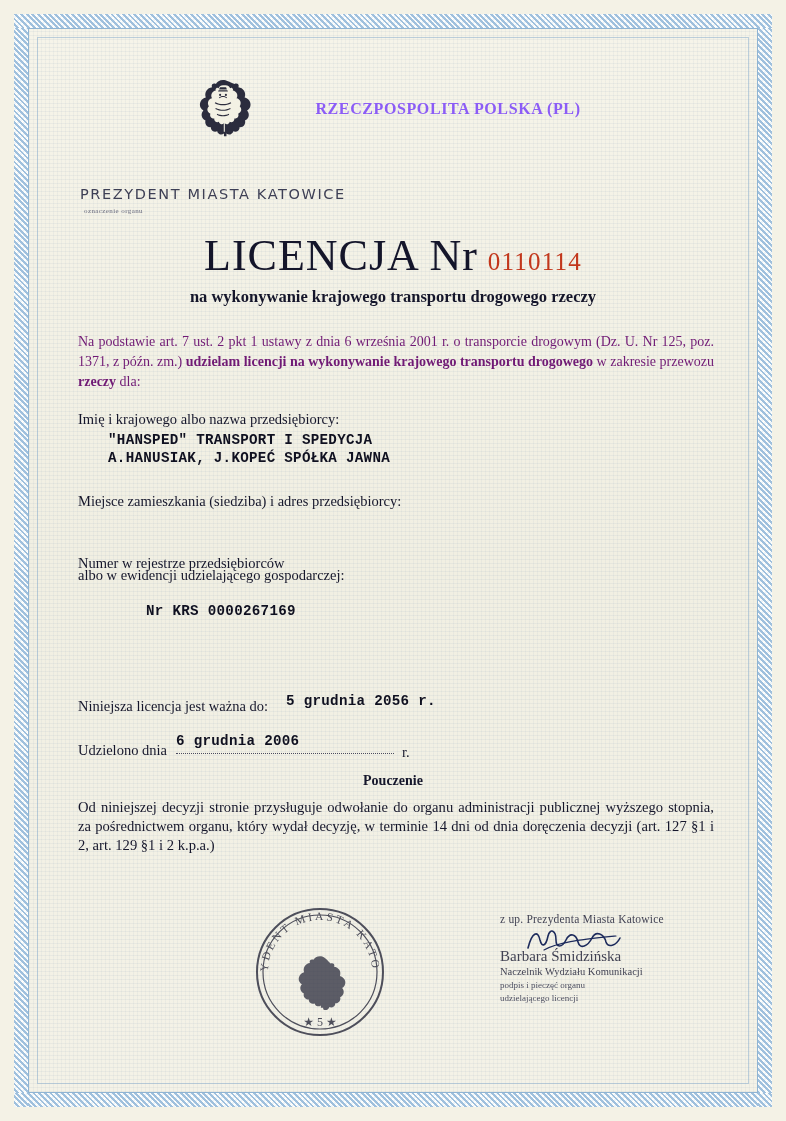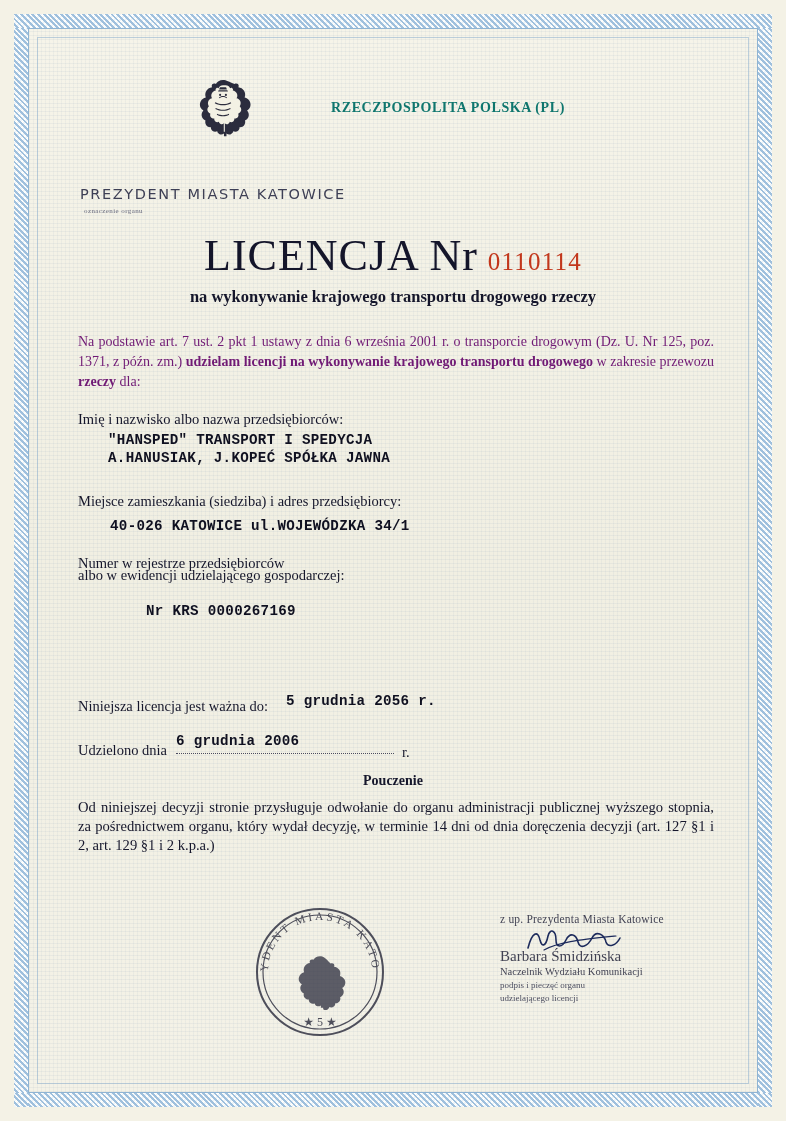--- a/index.html
+++ b/index.html
@@ -87,24 +87,24 @@
     width: 58px;
     height: 62px;
   }
 
   .country-title {
     position: absolute;
     left: 180px;
     top: 50px;
     width: 420px;
     text-align: center;
-    font-size: 14px;
+    font-size: 16px;
     font-weight: bold;
     letter-spacing: 0.6px;
-    color: #0f766e;
+    color: #8b5cf6;
   }
 
   .issuer {
     position: absolute;
     left: 22px;
     top: 136px;
     font-family: "DejaVu Sans", sans-serif;
     font-size: 14.5px;
     letter-spacing: 1.6px;
     color: #3d3f55;
@@ -301,26 +301,25 @@
     <div class="issuer-caption">oznaczenie organu</div>
 
     <div class="title-row">
       <span class="title-main">LICENCJA Nr</span><span class="title-number">0110114</span>
     </div>
 
     <div class="subtitle">na wykonywanie krajowego transportu drogowego rzeczy</div>
 
     <div class="legal"><span>Na podstawie art. 7 ust. 2 pkt 1 ustawy z dnia 6 września 2001 r. o transporcie drogowym (Dz. U. Nr 125, poz. 1371, z późn. zm.) </span><b>udzielam licencji na wykonywanie krajowego transportu drogowego</b><span> w zakresie przewozu </span><b>rzeczy</b><span> dla:</span></div>
 
-    <div class="lbl lbl-name">Imię i nazwisko albo nazwa przedsiębiorców:</div>
+    <div class="lbl lbl-name">Imię i krajowego albo nazwa przedsiębiorcy:</div>
     <div class="mono val-name">"HANSPED" TRANSPORT I SPEDYCJA
 A.HANUSIAK, J.KOPEĆ SPÓŁKA JAWNA</div>
 
     <div class="lbl lbl-addr">Miejsce zamieszkania (siedziba) i adres przedsiębiorcy:</div>
-    <div class="mono val-addr">40-026 KATOWICE ul.WOJEWÓDZKA 34/1</div>
 
     <div class="lbl lbl-reg1">Numer w rejestrze przedsiębiorców</div>
     <div class="lbl lbl-reg2">albo w ewidencji udzielającego gospodarczej:</div>
     <div class="mono val-krs">Nr KRS 0000267169</div>
 
     <div class="lbl lbl-valid">Niniejsza licencja jest ważna do:</div>
     <div class="mono val-valid">5 grudnia 2056 r.</div>
 
     <div class="lbl lbl-issued">Udzielono dnia</div>
     <div class="mono val-issued">6 grudnia 2006</div>

